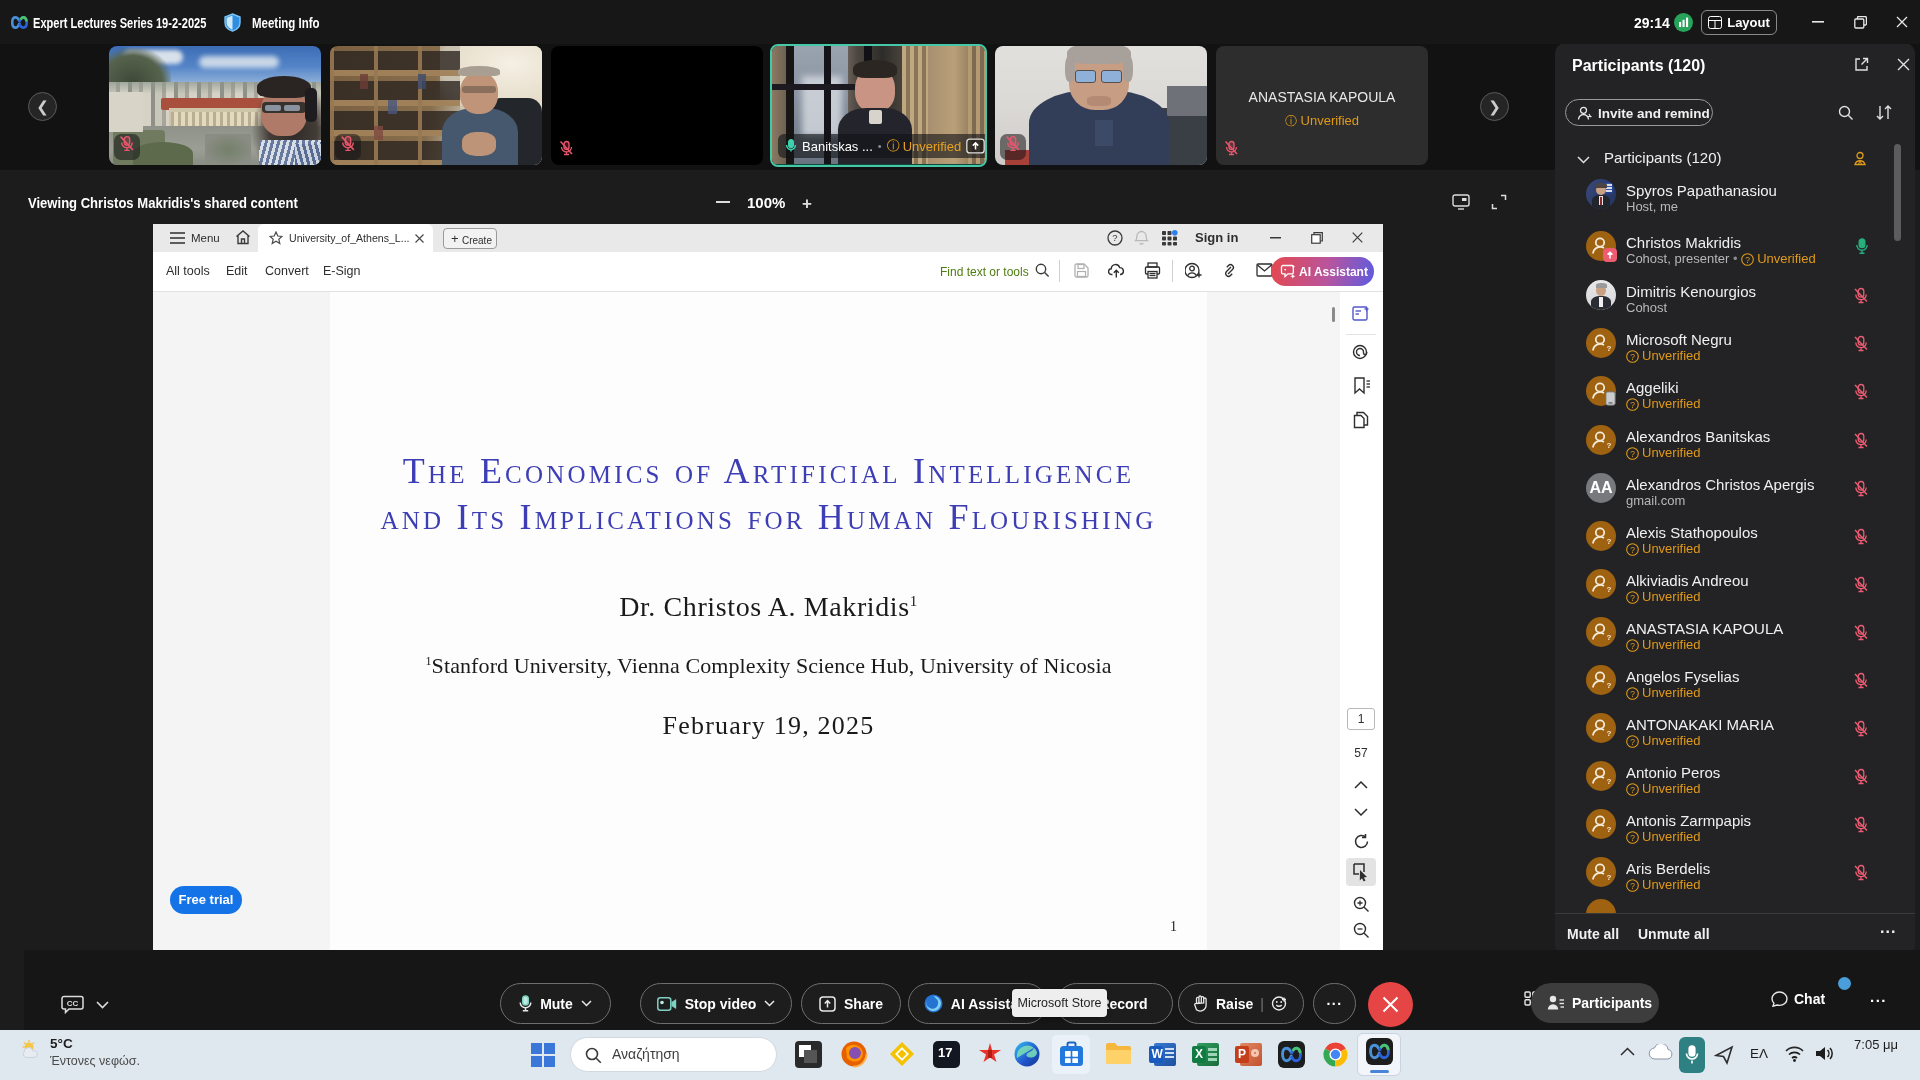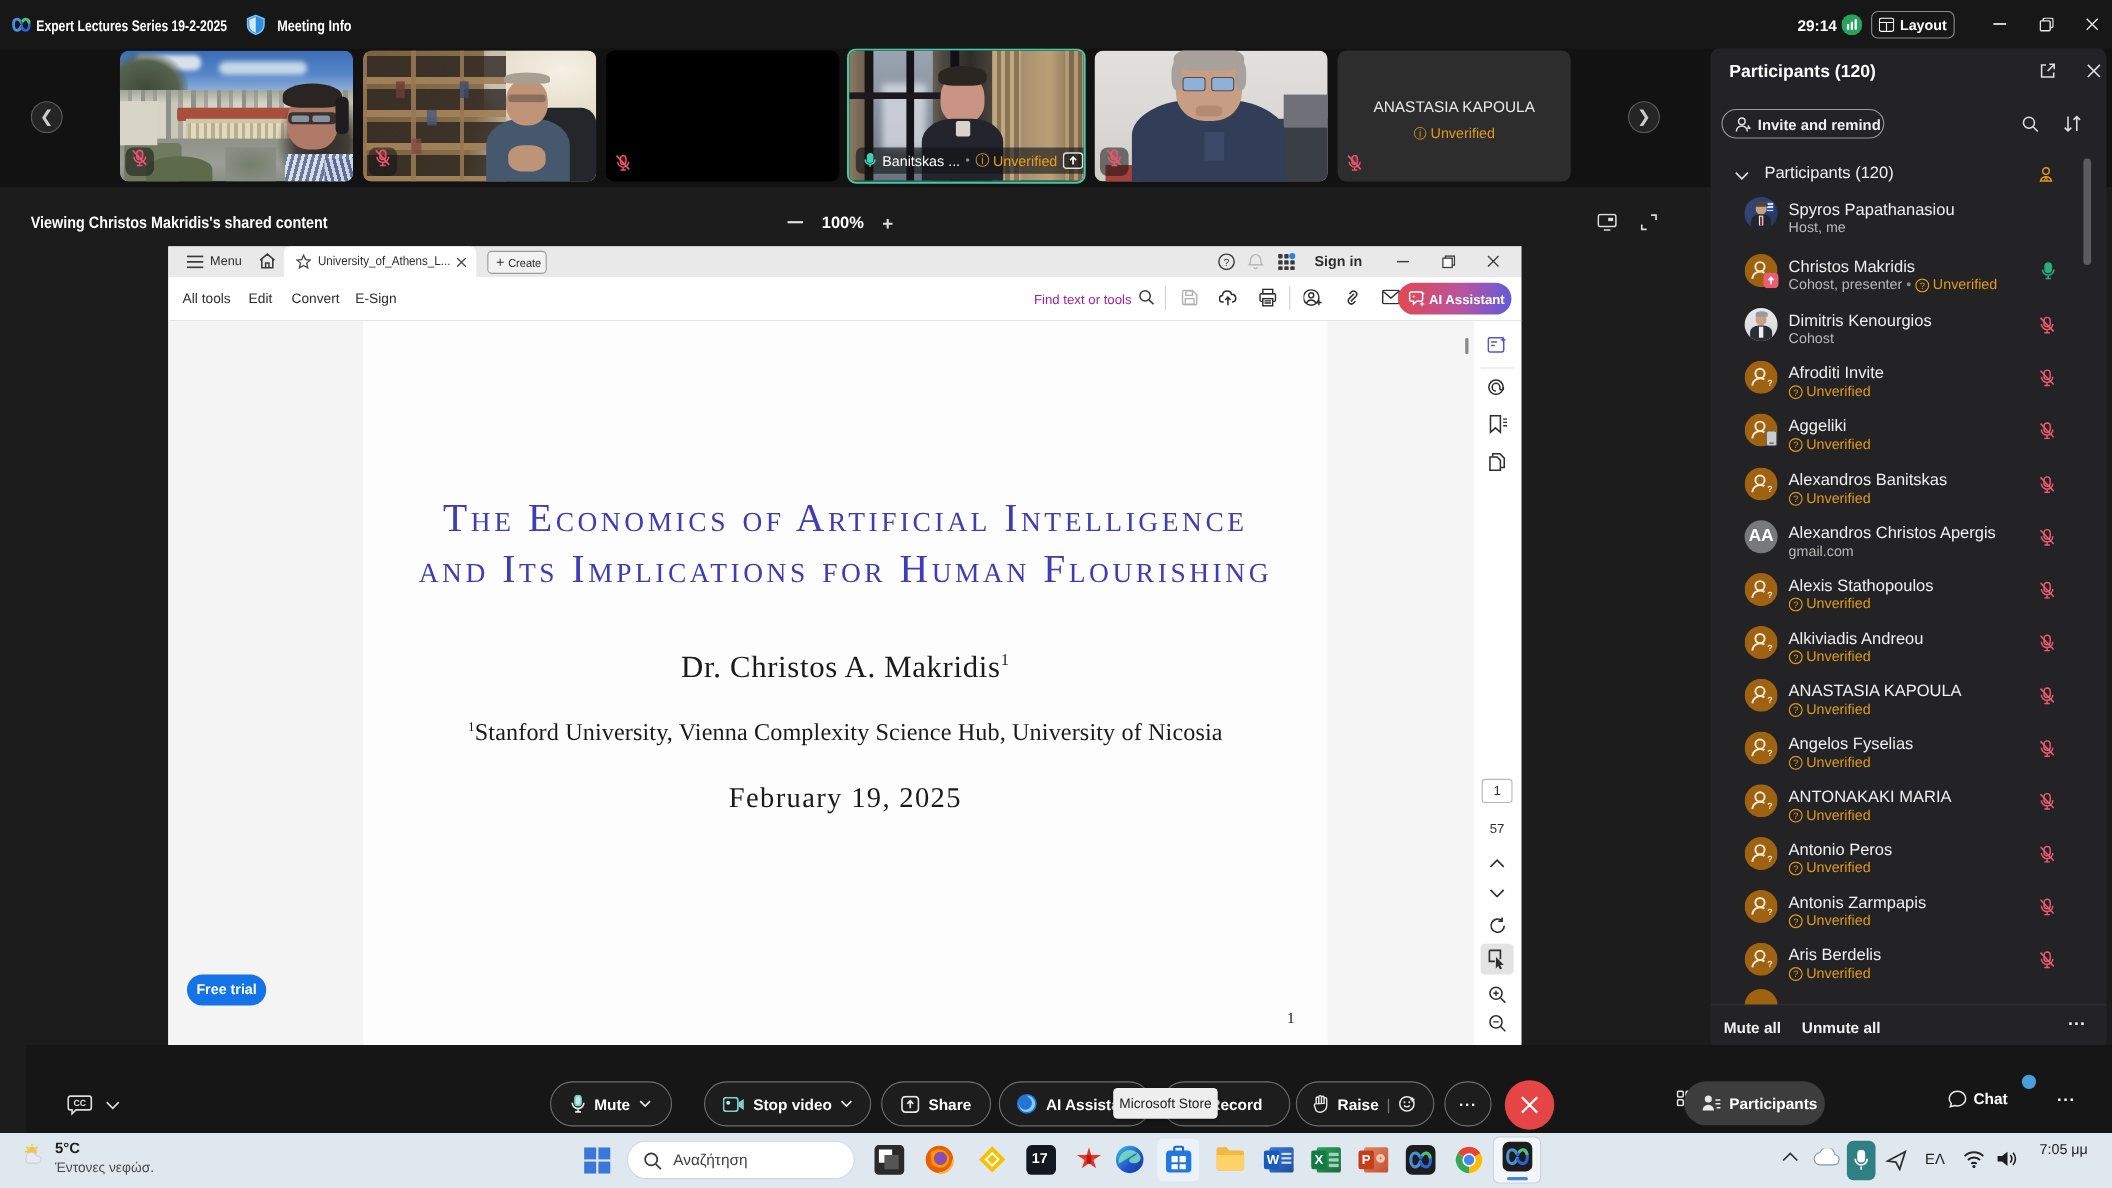--- a/index.html
+++ b/index.html
@@ -299,21 +299,21 @@
         </svg>
       <svg class="abs" style="left:1199px;top:8px" width="11" height="11" viewBox="0 0 11 11">
           <path d="M0.7 0.7 L10.3 10.3 M10.3 0.7 L0.7 10.3" stroke="#3a3a3a" stroke-width="1.2"></path>
         </svg>
     </div>
     <div id="toolrow" class="abs">
       <div class="abs" style="left:13px;top:12px;font-size:12.5px;color:#2e2e2e;">All tools</div>
       <div class="abs" style="left:73px;top:12px;font-size:12.5px;color:#2e2e2e;">Edit</div>
       <div class="abs" style="left:112px;top:12px;font-size:12.5px;color:#2e2e2e;">Convert</div>
       <div class="abs" style="left:170px;top:12px;font-size:12.5px;color:#2e2e2e;">E-Sign</div>
-      <div class="abs" style="left:787px;top:13px;font-size:12px;color:#a21caf;">Find text or tools</div>
+      <div class="abs" style="left:787px;top:13px;font-size:12px;color:#4d7c0f;">Find text or tools</div>
       <svg class="abs" style="left:882px;top:11px" width="15" height="15" viewBox="0 0 15 15">
           <circle cx="6" cy="6" r="4.7" fill="none" stroke="#3a3a3a" stroke-width="1.4"></circle>
           <line x1="9.6" y1="9.6" x2="13.6" y2="13.6" stroke="#3a3a3a" stroke-width="1.4"></line>
         </svg>
       <div class="abs" style="left:906px;top:8px;width:1px;height:22px;background:#d0d0d0;"></div>
       <svg class="abs" style="left:921px;top:11px" width="15" height="15" viewBox="0 0 15 15">
           <path d="M1 2.5 A1.5 1.5 0 0 1 2.5 1 H10 L14 5 V12.5 A1.5 1.5 0 0 1 12.5 14 H2.5 A1.5 1.5 0 0 1 1 12.5 Z" fill="none" stroke="#b0b0b0" stroke-width="1.3"></path>
           <rect x="4" y="1.5" width="6" height="4" fill="none" stroke="#b0b0b0" stroke-width="1.2"></rect>
           <rect x="3.5" y="8.5" width="8" height="5" fill="none" stroke="#b0b0b0" stroke-width="1.2"></rect>
         </svg>
@@ -526,21 +526,21 @@
             </g>
           </svg>
       <svg class="abs" style="left:30px;top:149px" width="30" height="30" viewBox="0 0 30 30">
             <circle cx="15" cy="15" r="15" fill="#9e6210"></circle>
             <g fill="none" stroke="#f5e9d8" stroke-width="1.8">
               <circle cx="14" cy="11.5" r="4.2"></circle>
               <path d="M7 22.5 a7.2 7.2 0 0 1 11 -5.5"></path>
             </g>
             <text x="20.5" y="22.5" font-size="8" fill="#f5e9d8" font-family="Liberation Sans" font-weight="bold">?</text>
           </svg>
-      <div class="abs pname" style="left:70px;top:152px;">Afroditi Invite</div>
+      <div class="abs pname" style="left:70px;top:152px;">Microsoft Negru</div>
       <div class="abs" style="left:70px;top:169px;font-size:13px;color:#e09a1a;"><svg style="vertical-align:-2.5px;margin-right:3px" width="13" height="13" viewBox="0 0 13 13">
               <circle cx="6.5" cy="6.5" r="5.8" fill="none" stroke="#e09a1a" stroke-width="1.1"></circle>
               <text x="6.5" y="9.6" text-anchor="middle" font-size="8.5" fill="#e09a1a" font-family="Liberation Sans">?</text>
             </svg>Unverified</div>
       <svg class="abs" style="left:297px;top:156px" width="16" height="17" viewBox="0 0 16 17">
             <g stroke="#ee5c72" stroke-width="1.3" fill="none">
               <rect x="5.2" y="1.5" width="5.6" height="8.6" rx="2.8"></rect>
               <path d="M2.8 7.5 a5.2 5.2 0 0 0 10.4 0 M8 13 v2.2 M5.5 15.5 h5"></path>
               <line x1="2" y1="2" x2="14" y2="14.5" stroke-width="1.4"></line>
             </g>

